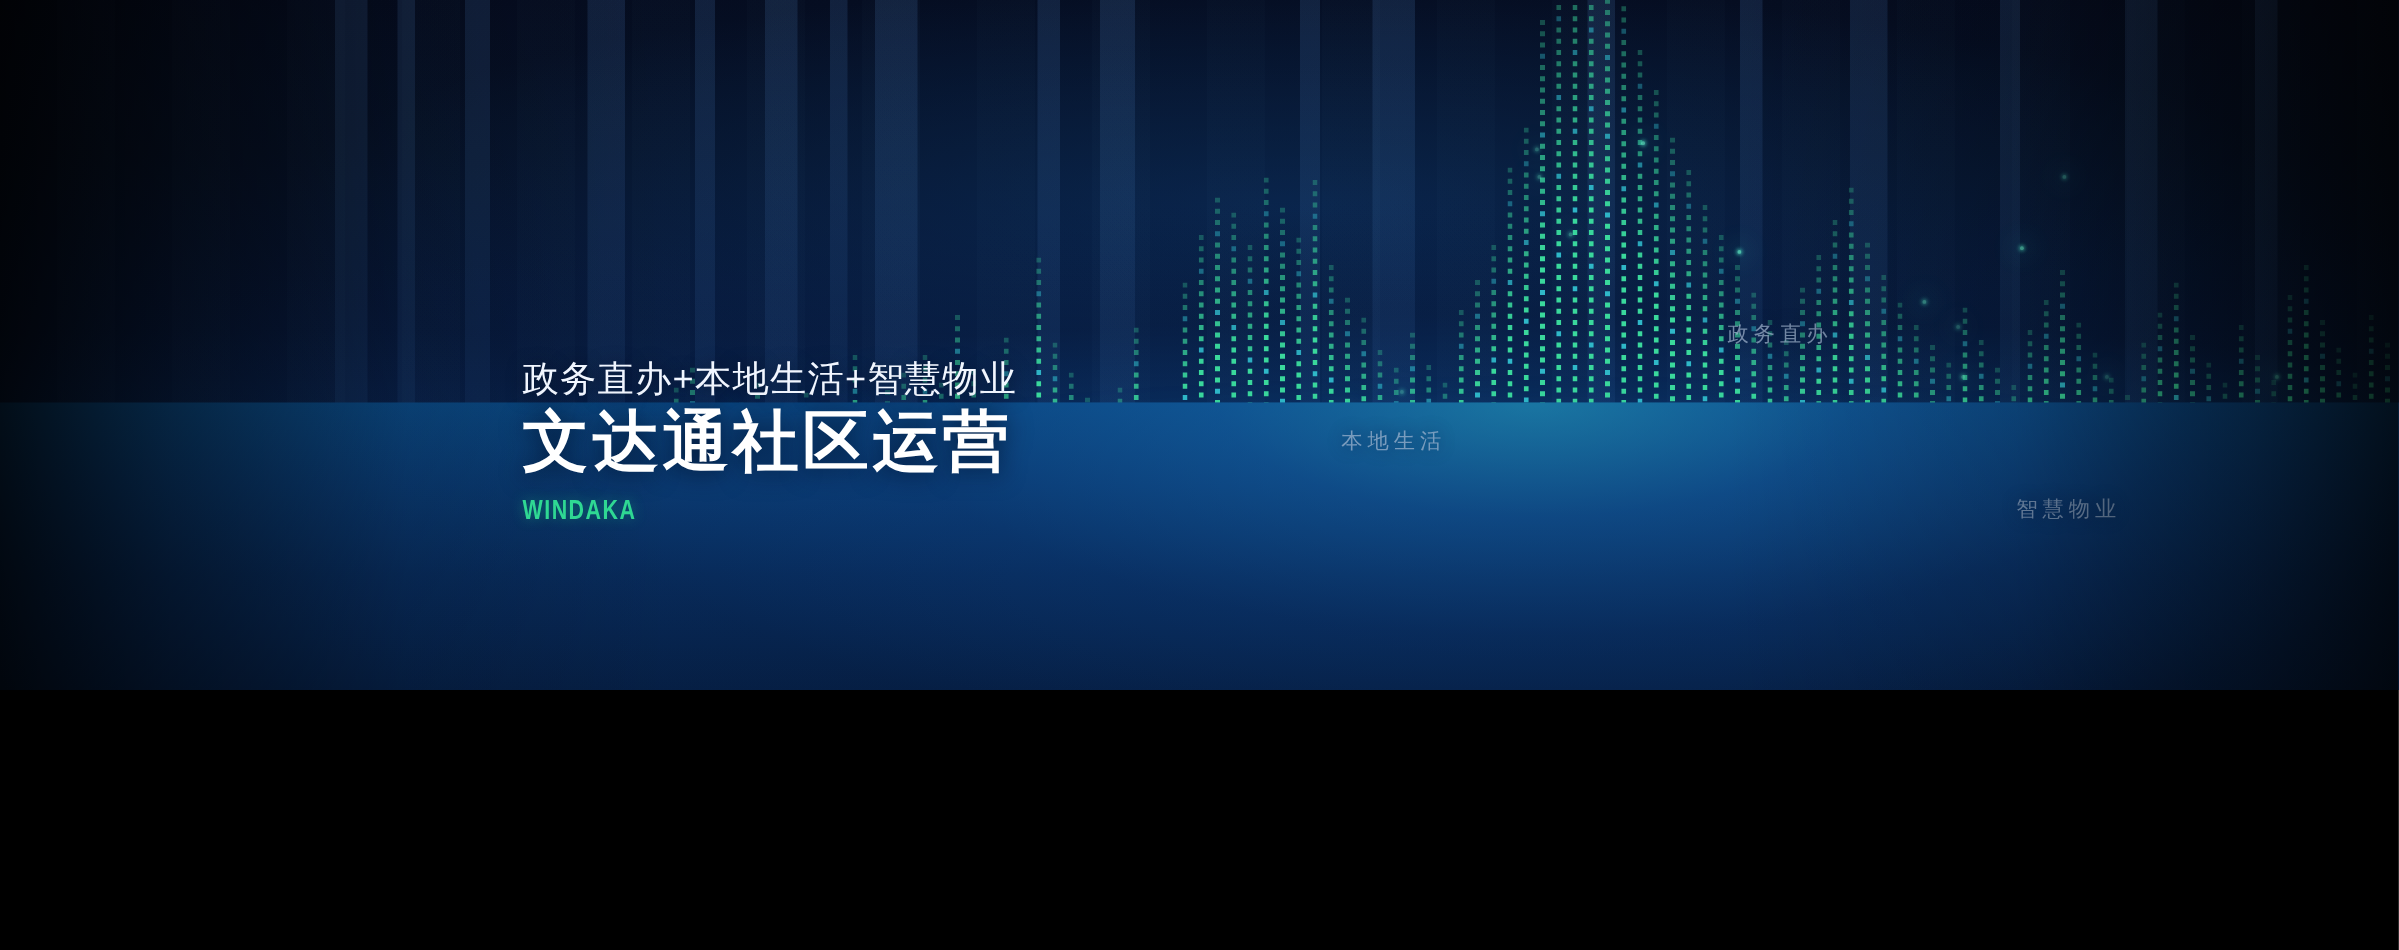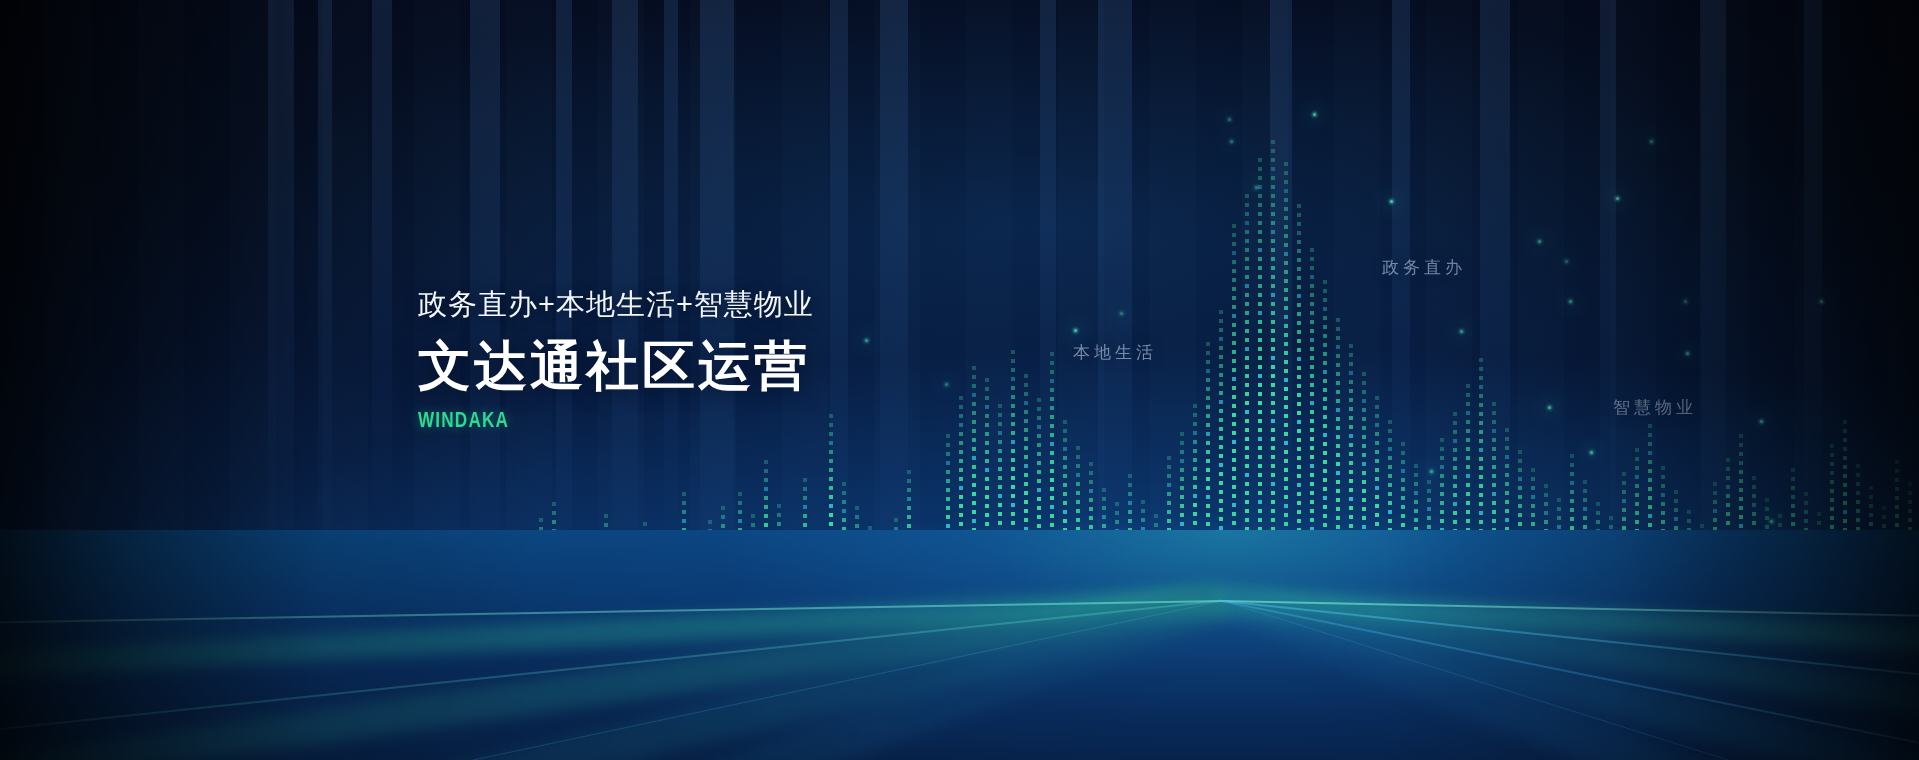--- a/index.html
+++ b/index.html
@@ -4,21 +4,21 @@
 <title>WINDAKA Banner</title>
 <style>
   html,body{margin:0;padding:0;background:#000;}
   body{
     font-family:"Liberation Sans","DejaVu Sans",sans-serif;
     -webkit-font-smoothing:antialiased;
   }
   #banner{
     position:relative;
     width:1919px;
-    height:760px;
+    height:552px;
     overflow:hidden;
     background:#050c1c;
   }
 
   
   .sky{
     position:absolute; inset:0;
     background:
       radial-gradient(115% 78% at 64% 86%, rgba(16,86,158,0.95) 0%, rgba(11,56,112,0.72) 26%, rgba(7,30,68,0.30) 52%, rgba(3,12,32,0) 74%),
       radial-gradient(70% 55% at 54% 30%, rgba(12,52,104,0.55) 0%, rgba(6,24,56,0.15) 60%, rgba(0,0,0,0) 100%),
@@ -112,21 +112,21 @@
   .subtitle{
     color:#f1f6ff;
     font-size:29px;
     line-height:1.15;
     letter-spacing:1px;
     font-weight:400;
     white-space:nowrap;
     text-shadow:0 1px 14px rgba(0,10,30,0.75);
   }
   .title{
-    margin-top:16px;
+    margin-top:4px;
     color:#ffffff;
     font-size:53px;
     line-height:1.1;
     font-weight:700;
     letter-spacing:3px;
     white-space:nowrap;
     text-shadow:0 2px 20px rgba(0,12,36,0.8);
   }
   .brand{
     margin-top:11px;

